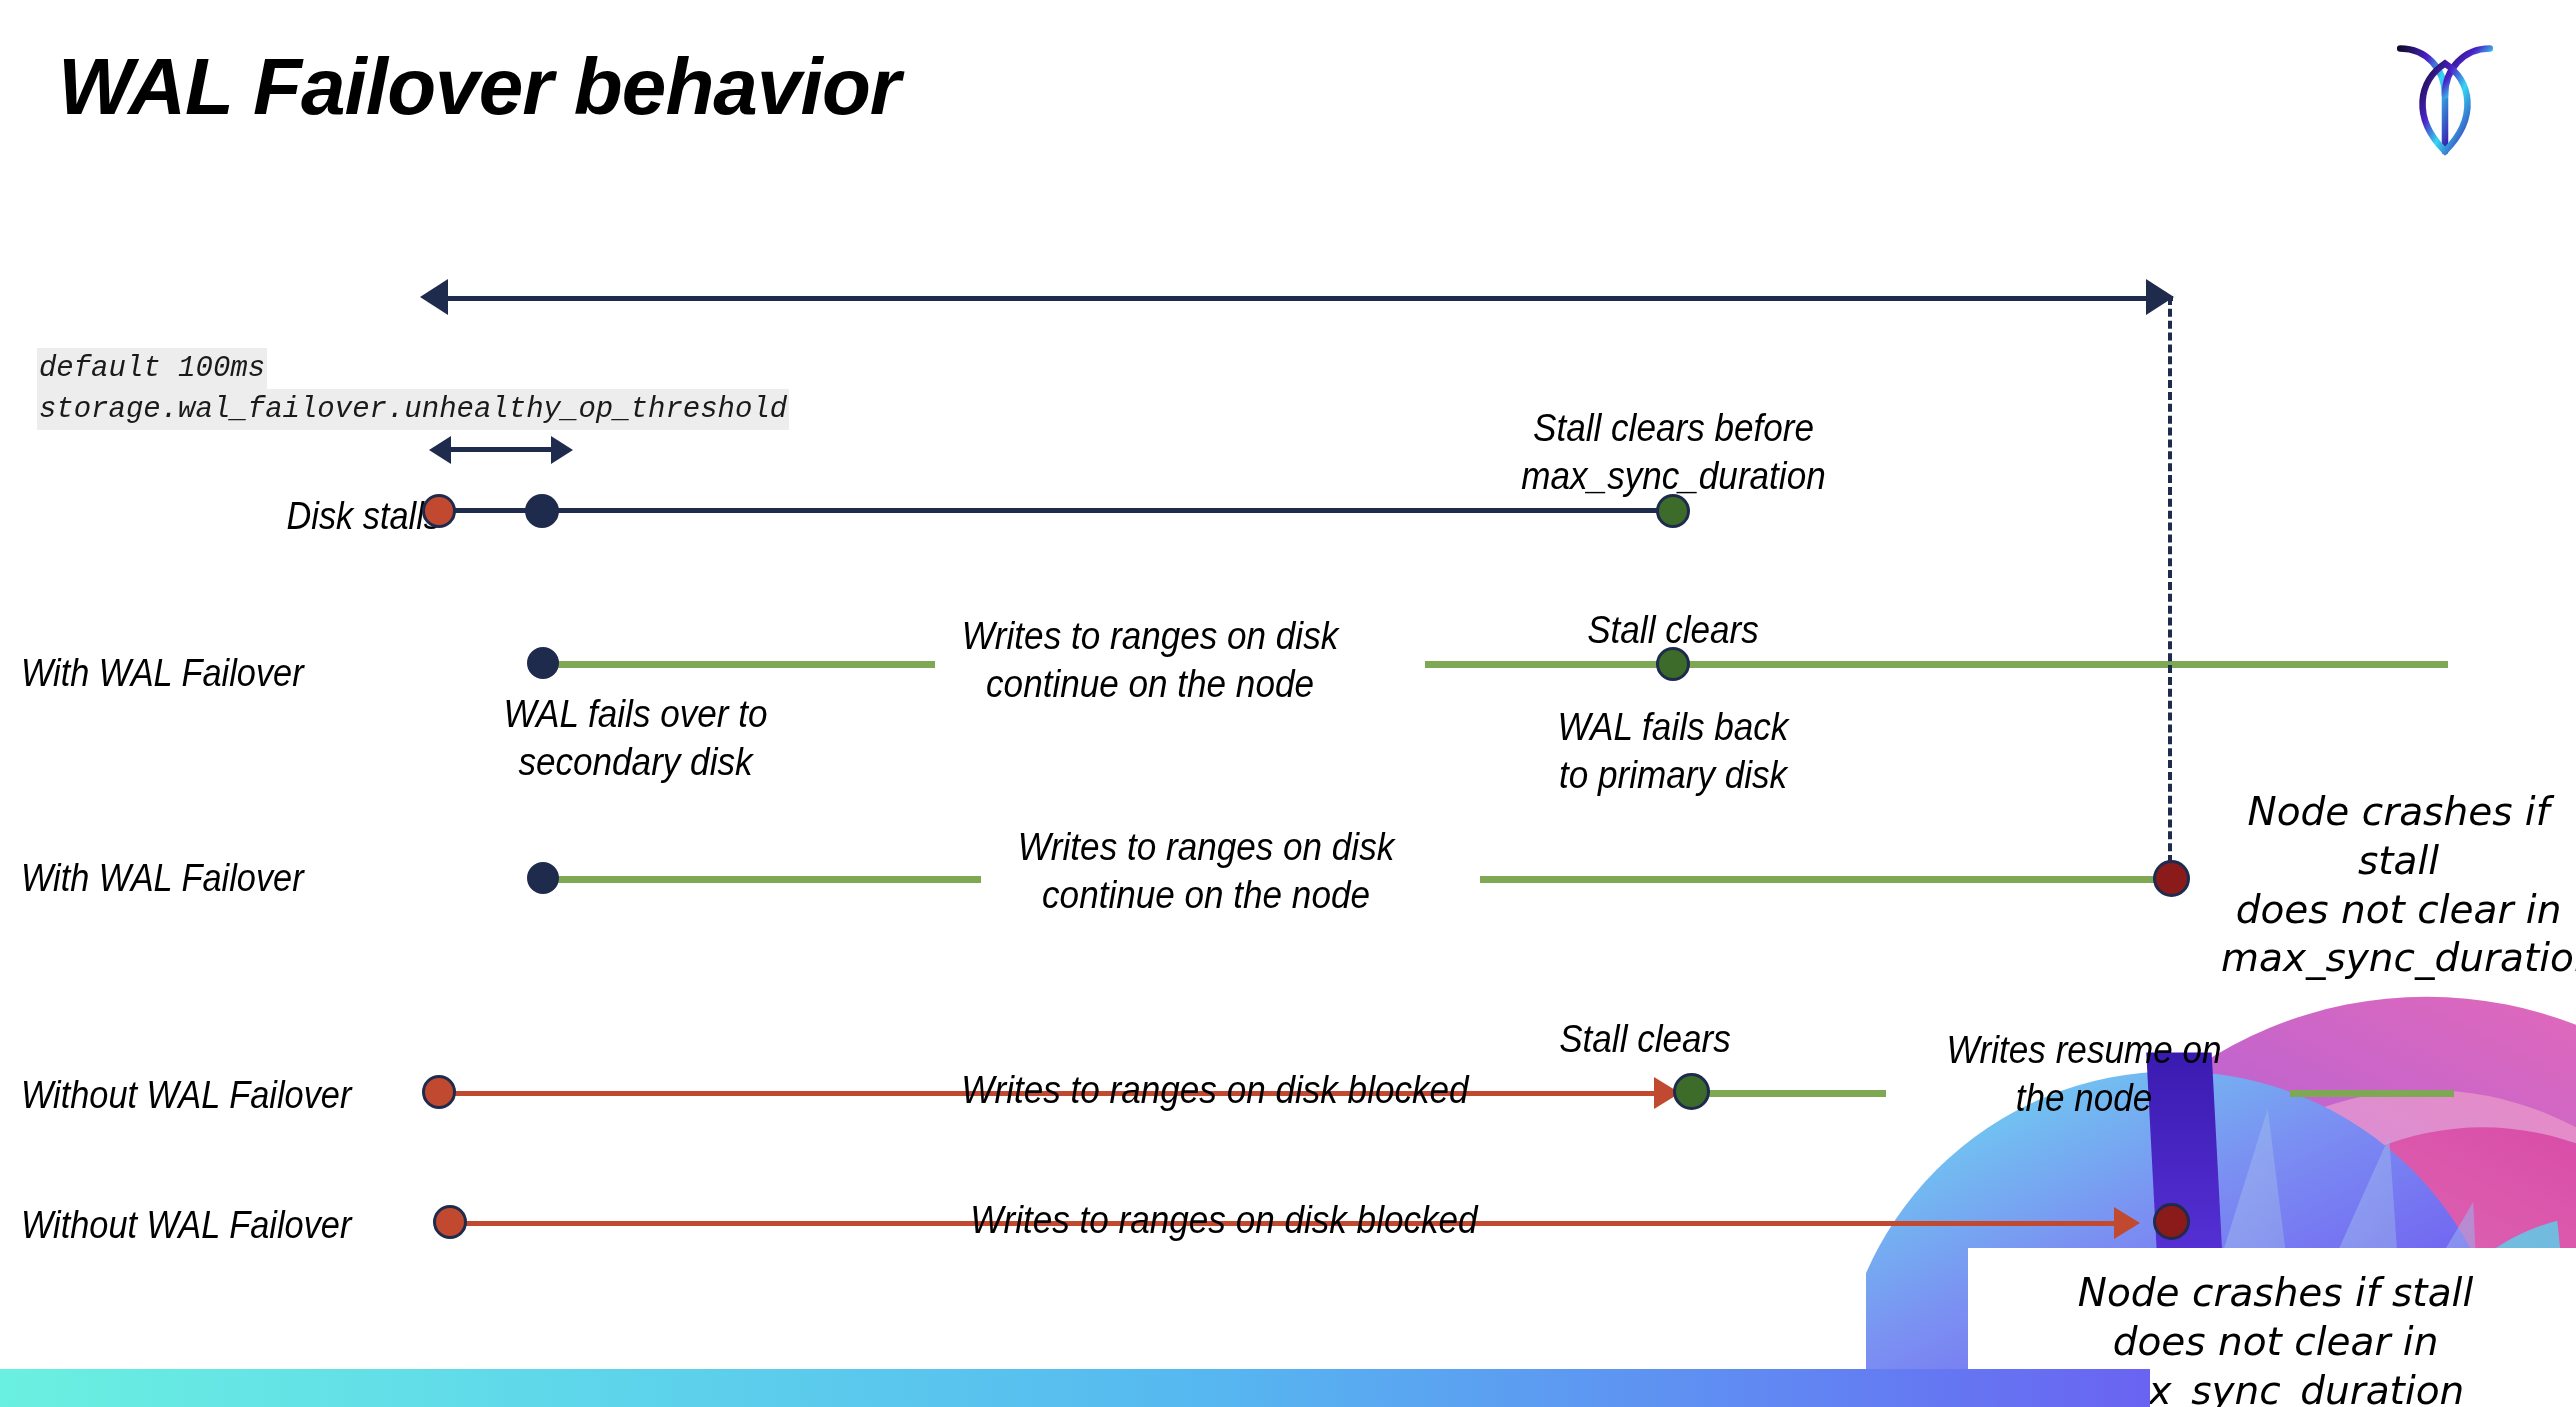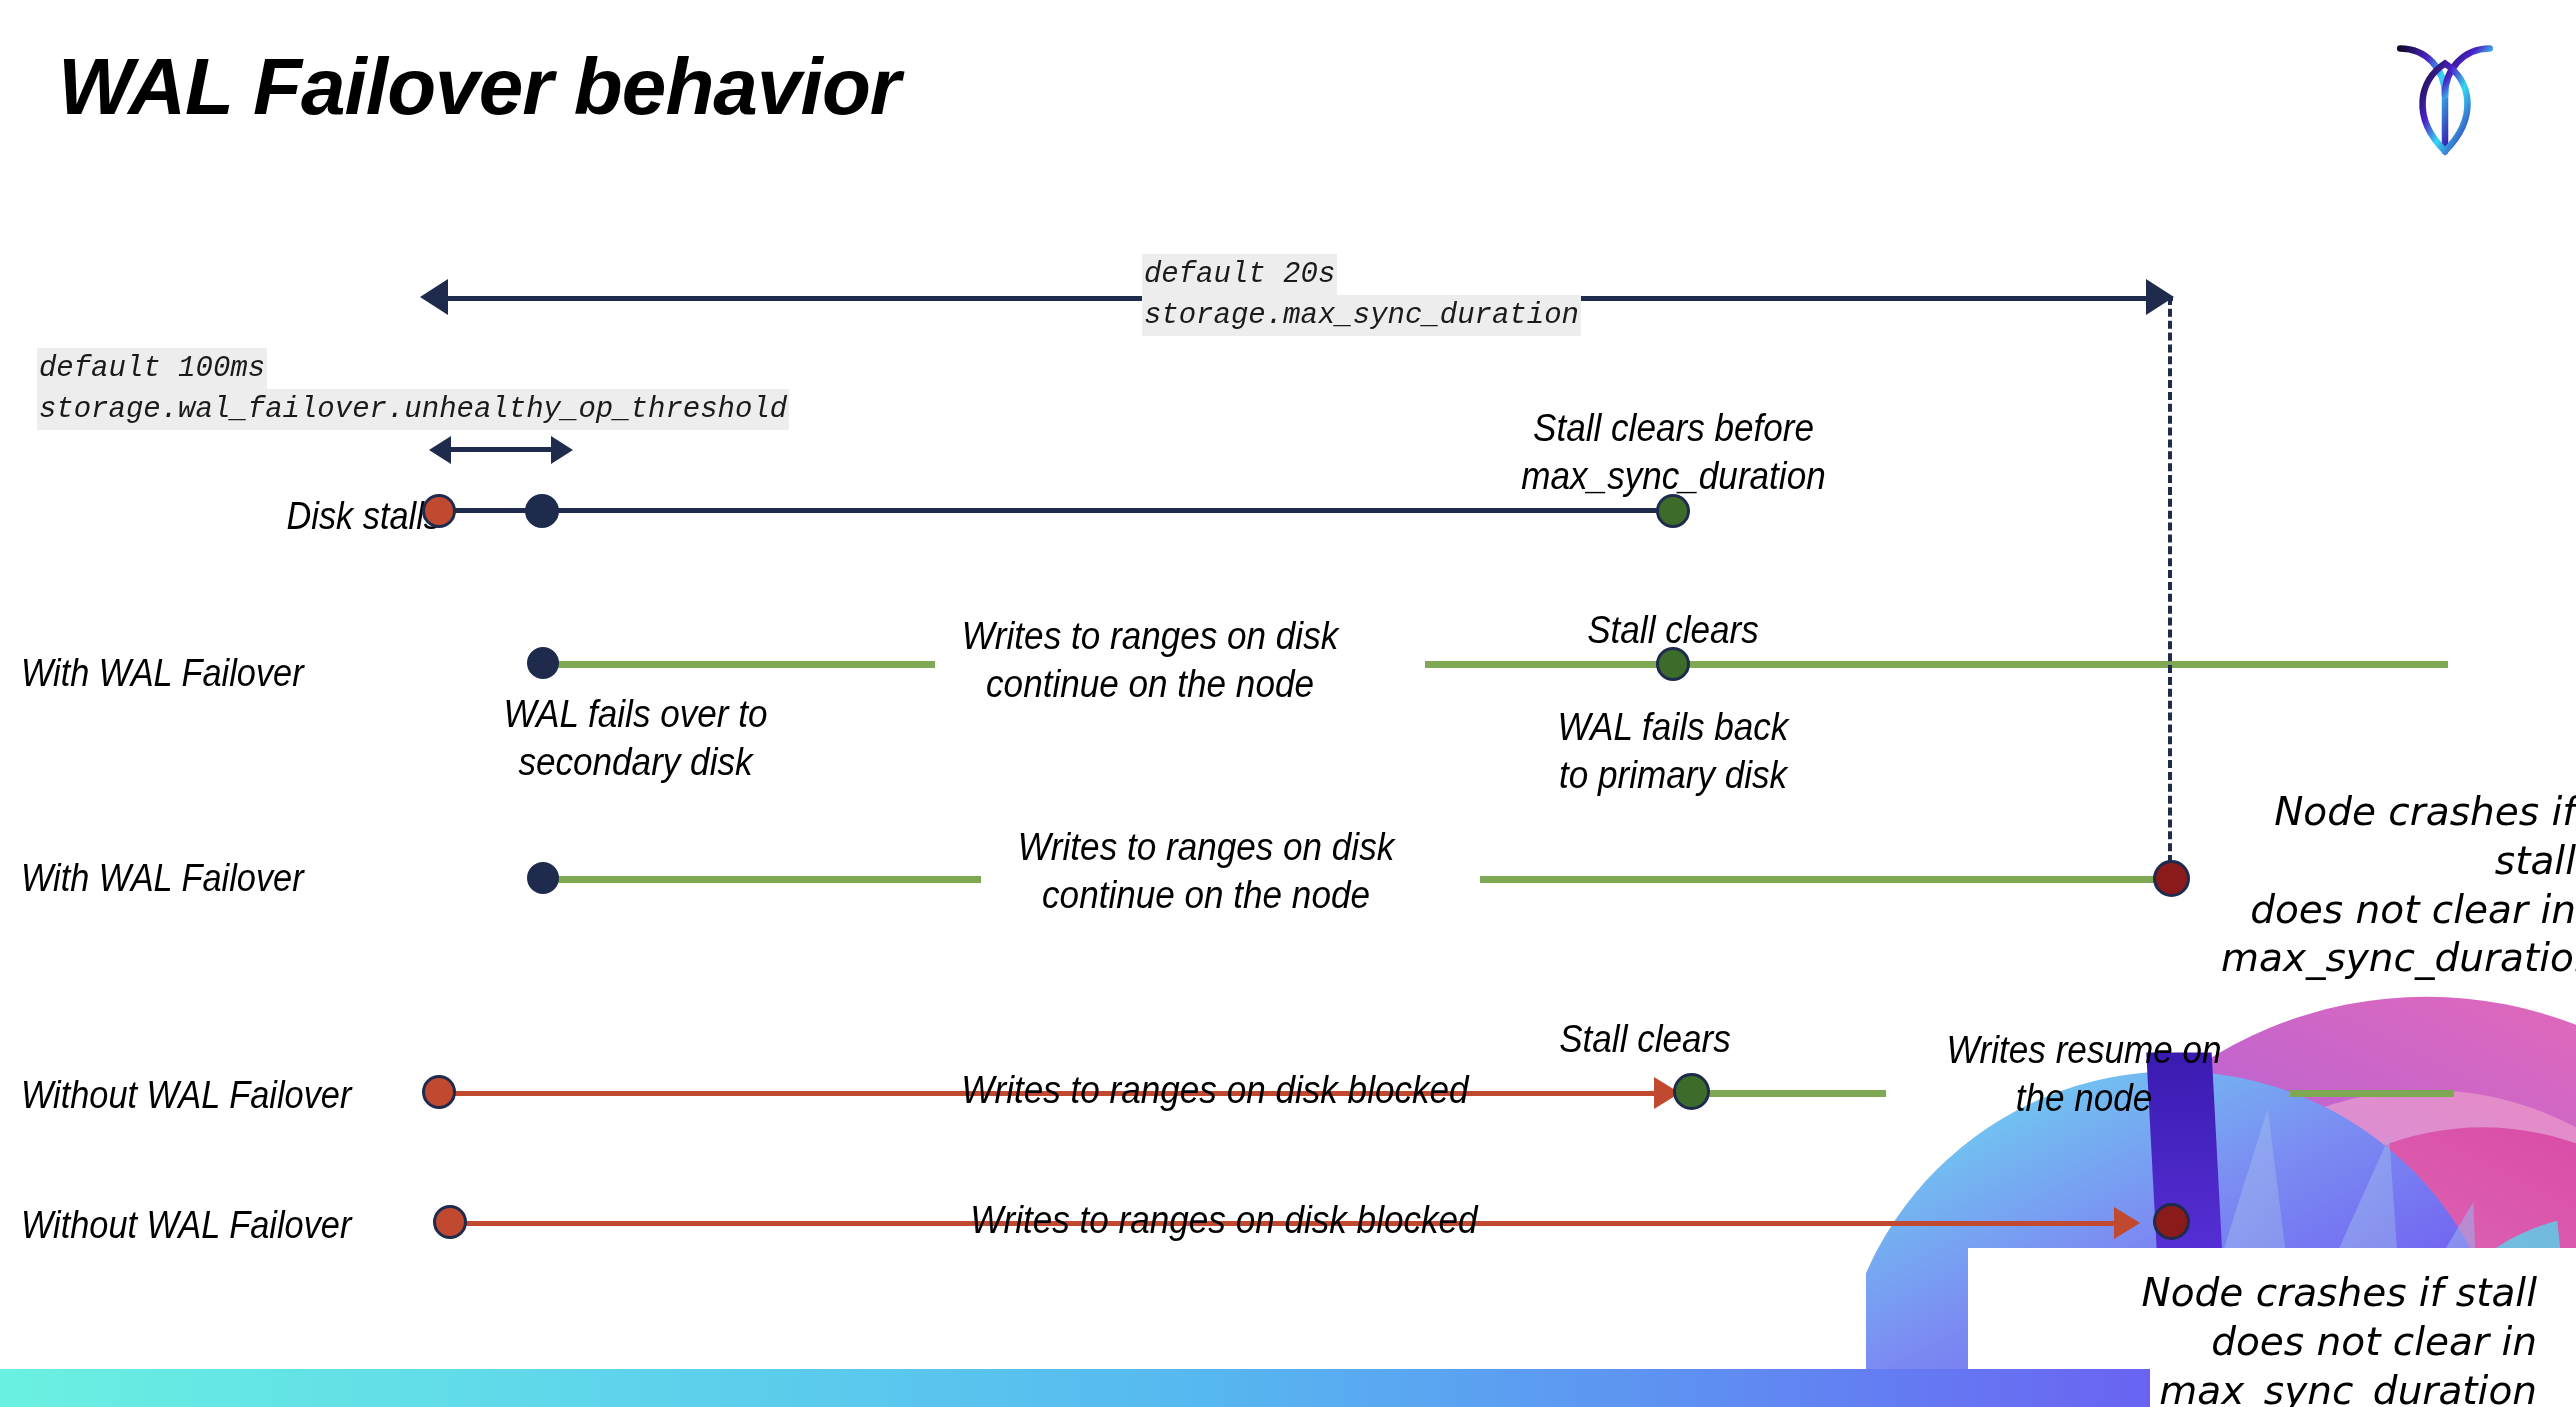--- a/index.html
+++ b/index.html
@@ -38,21 +38,21 @@
   .rowlabel{position:absolute;font-size:39px;color:#000;white-space:nowrap;
             font-family:"Liberation Sans",sans-serif;transform:scaleX(.88);transform-origin:left center;}
   .rowlabel.right{transform-origin:right center;}
 
   
   .anno{position:absolute;font-size:39px;line-height:1.22;color:#000;text-align:center;
         font-family:"Liberation Sans",sans-serif;}
   .anno.cond{transform:scaleX(.9);transform-origin:center top;}
 
   
-  .callout{position:absolute;font-size:39px;line-height:1.25;color:#000;text-align:right;
+  .callout{position:absolute;font-size:39px;line-height:1.25;color:#000;text-align:center;
            font-family:"DejaVu Sans",sans-serif;}
 
   
   #bottombar{position:absolute;left:0;bottom:0;width:2150px;height:39px;
              background:linear-gradient(90deg,#6af0e0 0%,#5fd8ea 25%,#56b9f0 55%,#5f8df2 80%,#6a63f2 100%);}
   #deco{position:absolute;right:0;bottom:0;width:710px;height:580px;overflow:hidden;pointer-events:none;}
   #callout-box{position:absolute;left:1968px;top:1248px;width:617px;height:164px;background:#fff;}
 
   
   .arrowL{position:absolute;width:0;height:0;border-top:18.7px solid transparent;
@@ -88,24 +88,20 @@
         <path d="M108 22 C 80 22, 60 44, 60 72"></path>
         <path d="M60 38 C 88 56, 96 96, 60 132 C 24 96, 32 56, 60 38 Z"></path>
       </g>
     </svg>
   </div>
 
   <div class="hline" style="left:444px;top:296px;width:1729px;"></div>
   <div class="arrowL" style="left:420px;top:279px;"></div>
   <div class="arrowR" style="left:2146px;top:279px;"></div>
 
-  <div class="abs codeblock" style="left:1142px;top:254px;">
-    <span class="code">default 20s</span>
-    <span class="code">storage.max_sync_duration</span>
-  </div>
 
   <div class="abs codeblock" style="left:37px;top:348px;">
     <span class="code">default 100ms</span>
     <span class="code">storage.wal_failover.unhealthy_op_threshold</span>
   </div>
   <div class="hline" style="left:451px;top:447px;width:103px;"></div>
   <div class="arrowL-sm" style="left:429px;top:436px;"></div>
   <div class="arrowR-sm" style="left:551px;top:436px;"></div>
 
   <div class="rowlabel right" style="left:224px;top:494px;width:217px;text-align:right;transform:scaleX(.88);transform-origin:right center;">Disk stalls</div>

